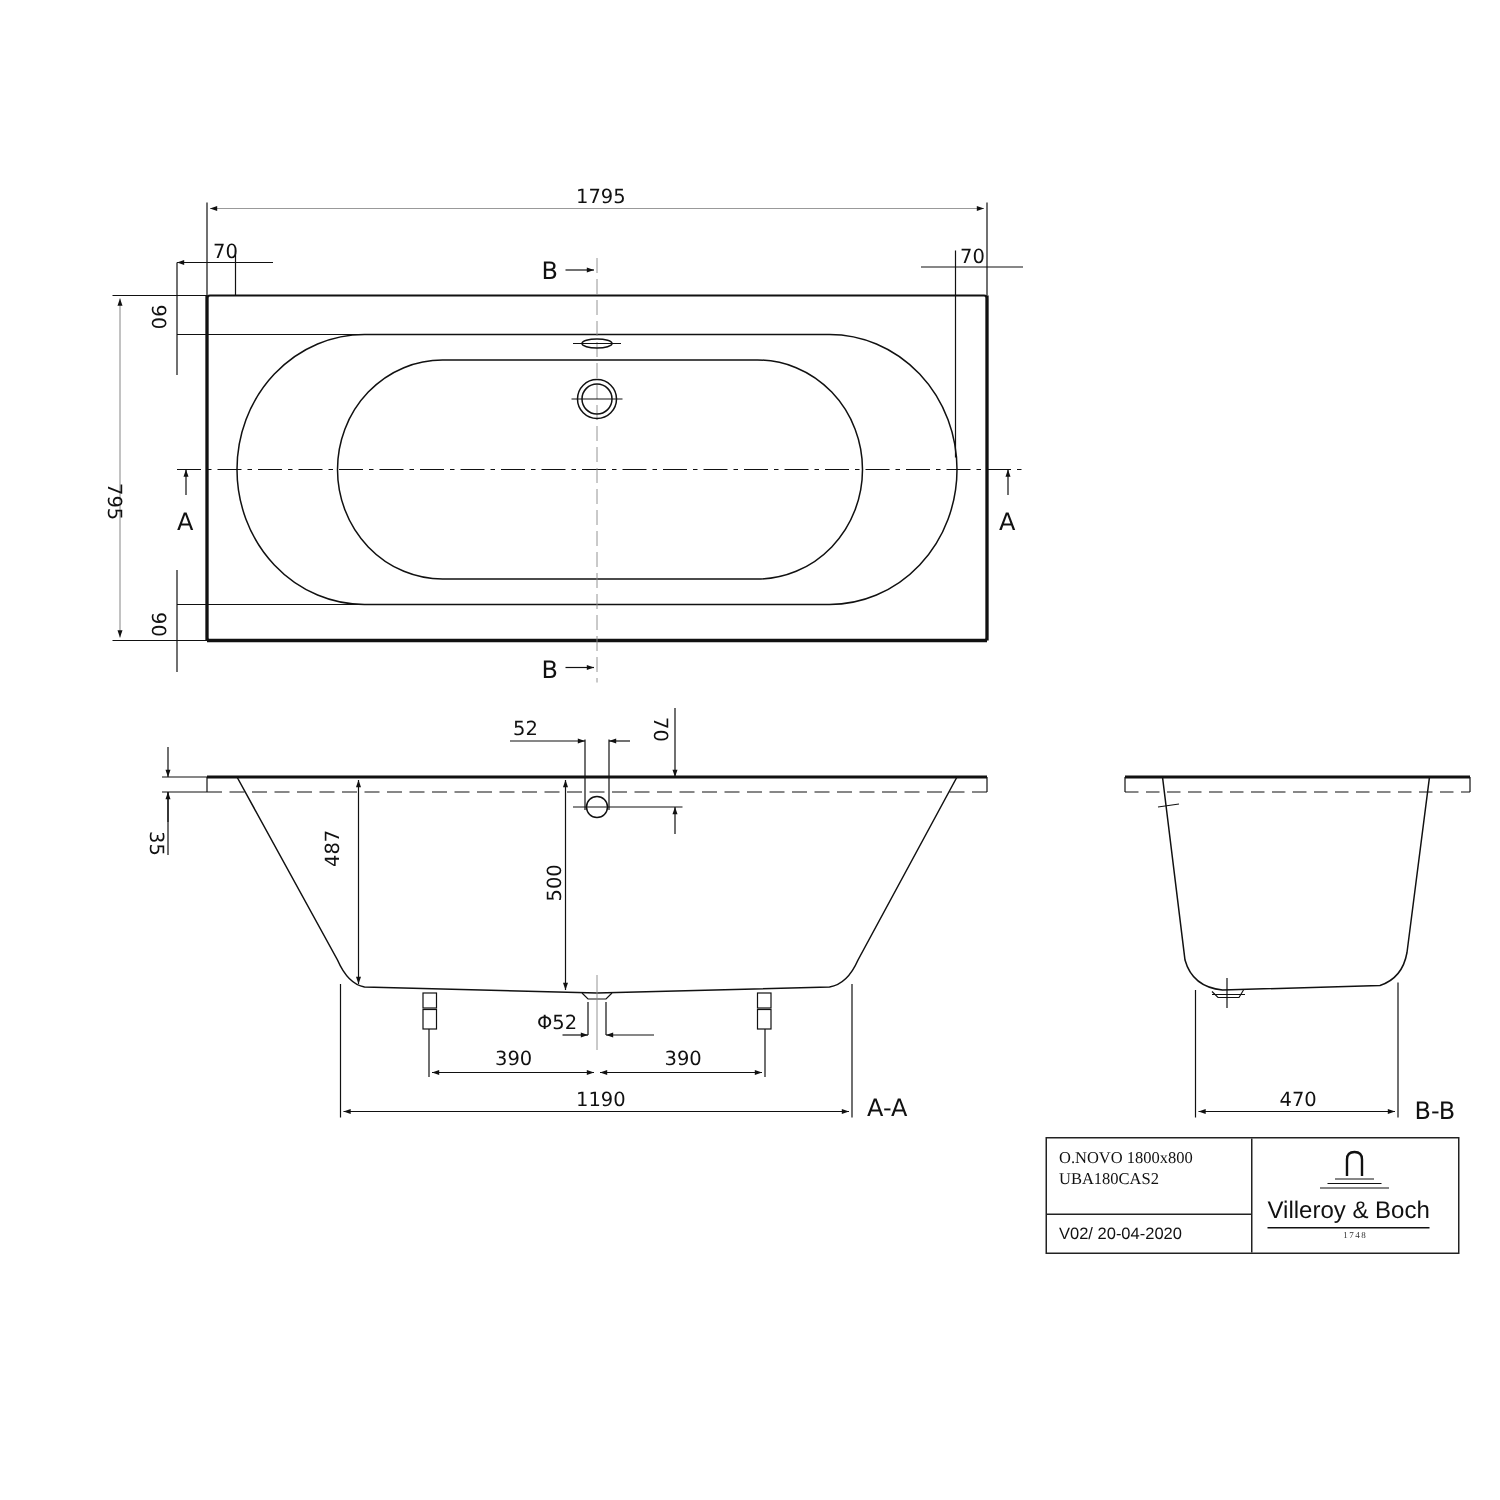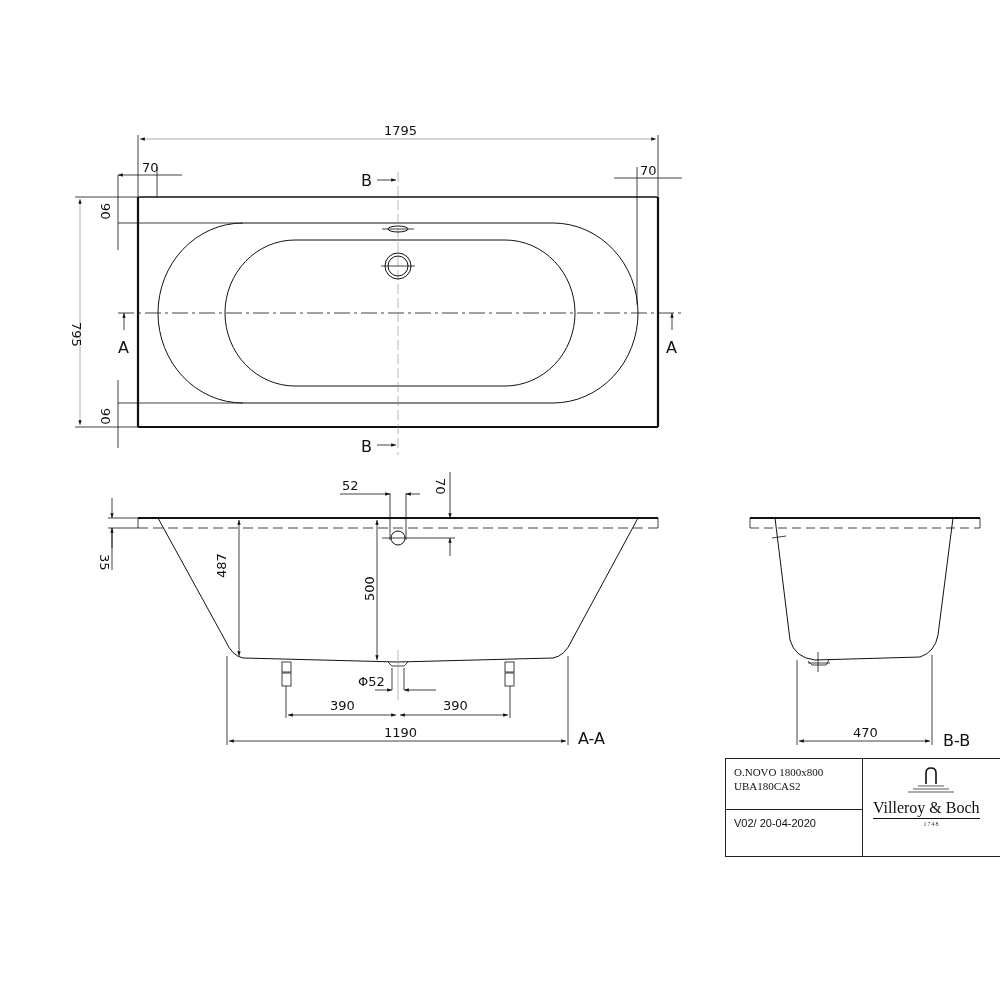--- a/index.html
+++ b/index.html
@@ -1,25 +1,25 @@
 <!DOCTYPE html>
 <html><head>
 <meta charset="utf-8">
 <style>
   html, body { margin:0; padding:0; background:#ffffff; }
   body { width:1000px; height:1000px; position:relative; overflow:hidden; font-family:"Liberation Sans", sans-serif; }
   svg { position:absolute; left:0; top:0; }
   .dimtxt { font-family:"DejaVu Sans", sans-serif; font-size:13px; fill:#111; }
   .sectxt { font-family:"DejaVu Sans", sans-serif; font-size:16px; fill:#111; }
-  .title-block { position:absolute; left:697px; top:758px; width:276px; height:99px; border:1px solid #222; box-sizing:border-box;margin-left:28px; }
+  .title-block { position:absolute; left:697px; top:758px; width:276px; height:78px; border:1px solid #222; box-sizing:border-box; }
   .tb-left { position:absolute; left:0; top:0; width:137px; height:100%; border-right:1px solid #222; box-sizing:border-box; }
   .tb-top { position:absolute; left:0; top:0; width:100%; height:51px; border-bottom:1px solid #222; box-sizing:border-box; padding:6px 0 0 8px; font-family:"Liberation Serif", serif; font-size:11px; line-height:14px; color:#111; }
   .tb-bottom { position:absolute; left:0; top:51px; width:100%; height:27px; box-sizing:border-box; padding:7px 0 0 8px; font-family:Liberation Sans, sans-serif; font-size:11px; color:#111; }
   .tb-right { position:absolute; left:137px; top:0; width:137px; height:100%; }
-  .logo-name { position:absolute; left:10px; top:40px; font-family:Liberation Serif, serif; font-size:16px; color:#111; border-bottom:1px solid #111; padding-bottom:1px; white-space:nowrap; }
+  .logo-name { position:absolute; left:10px; top:40px; font-family:Liberation Sans, sans-serif; font-size:16px; color:#111; border-bottom:1px solid #111; padding-bottom:1px; white-space:nowrap; }
   .logo-year { position:absolute; left:0; width:100%; top:62px; text-align:center; font-family:"Liberation Serif", serif; font-size:6px; color:#333; letter-spacing:1px; }
 </style>
 </head>
 <body>
 
 <svg width="1000" height="1000" viewBox="0 0 1000 1000" xmlns="http://www.w3.org/2000/svg">
   <defs>
     <marker id="arr" viewBox="0 0 10 10" refX="10" refY="5" markerWidth="9" markerHeight="6" orient="auto-start-reverse">
       <path d="M0,1.5 L10,5 L0,8.5 z" fill="#111"></path>
     </marker>

